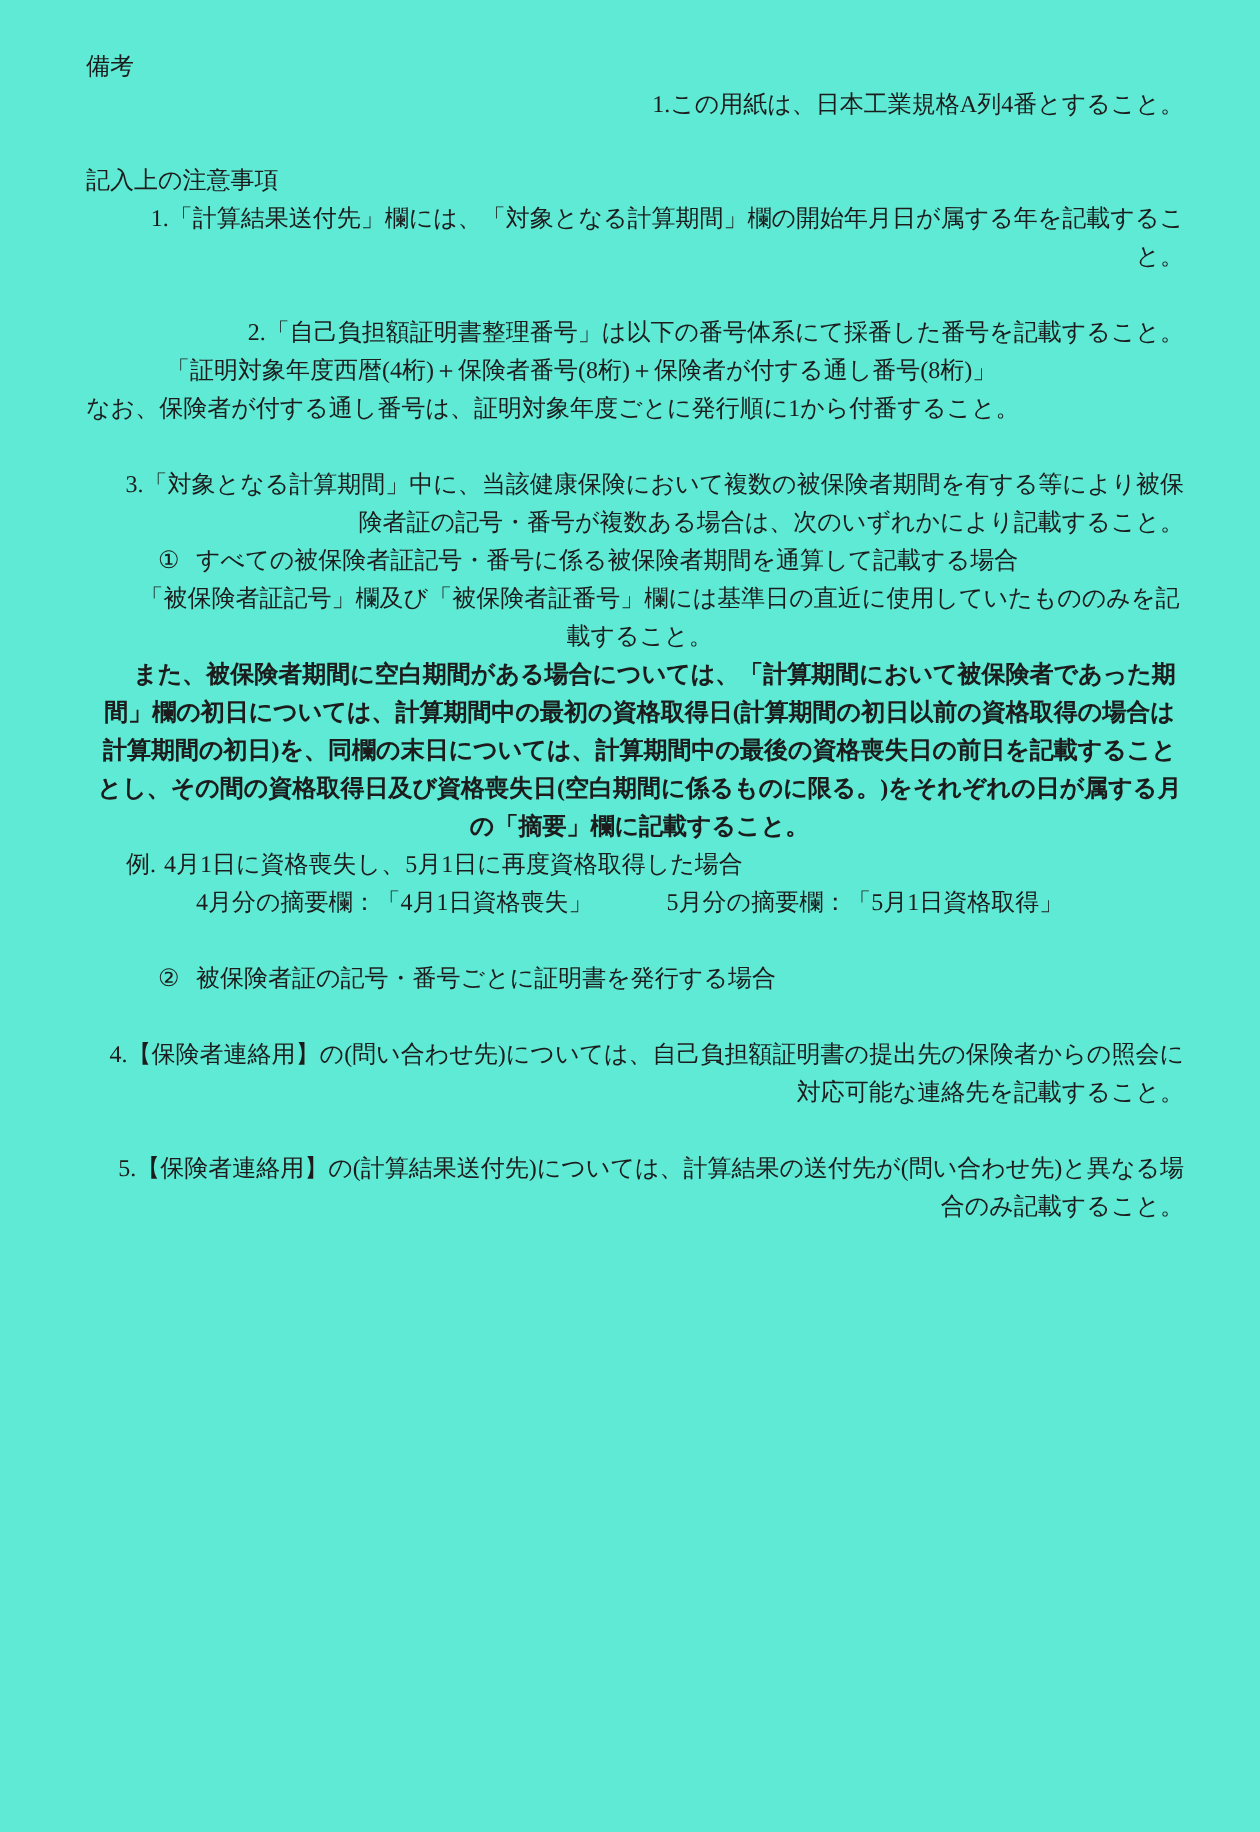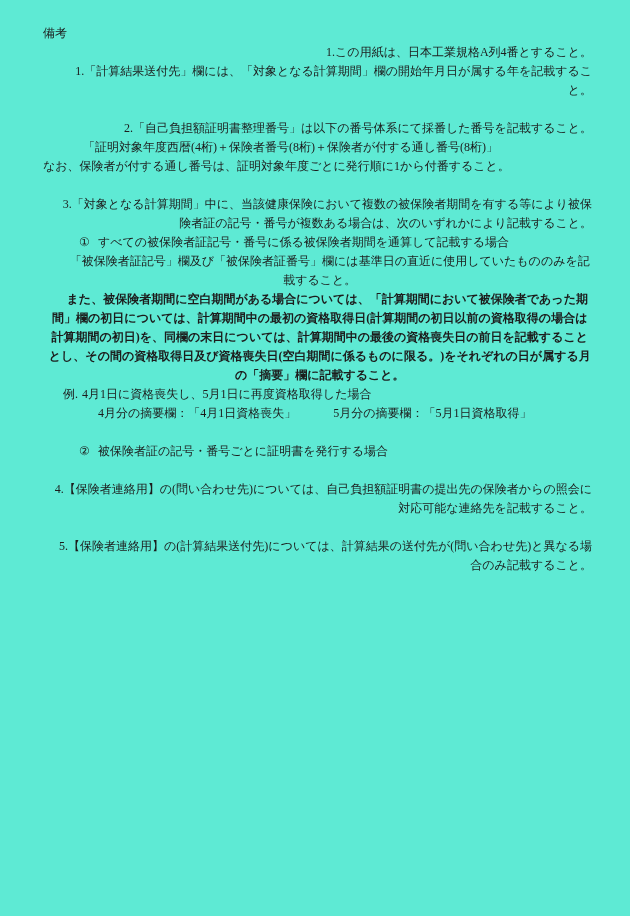--- a/index.html
+++ b/index.html
@@ -42,20 +42,21 @@
 </style>
 </head>
 <body>
 
 <div class="page">
   <div class="content">
 
     <div class="heading">備考</div>
     <div class="numbered"><span class="num">1.</span><span>この用紙は、日本工業規格A列4番とすること。</span></div>
 
+    <div class="heading mt">記入上の注意事項</div>
 
     <div class="numbered"><span class="num">1.</span><span>「計算結果送付先」欄には、「対象となる計算期間」欄の開始年月日が属する年を記載すること。</span></div>
 
     <div class="numbered mt"><span class="num">2.</span><span>「自己負担額証明書整理番号」は以下の番号体系にて採番した番号を記載すること。</span></div>
     <div class="sub-indent-a">「証明対象年度西暦(4桁)＋保険者番号(8桁)＋保険者が付する通し番号(8桁)」</div>
     <div class="sub-indent-b">なお、保険者が付する通し番号は、証明対象年度ごとに発行順に1から付番すること。</div>
 
     <div class="numbered mt"><span class="num">3.</span><span>「対象となる計算期間」中に、当該健康保険において複数の被保険者期間を有する等により被保険者証の記号・番号が複数ある場合は、次のいずれかにより記載すること。</span></div>
 
     <div class="circle-item"><span class="circle-marker">①</span><span>すべての被保険者証記号・番号に係る被保険者期間を通算して記載する場合</span></div>

